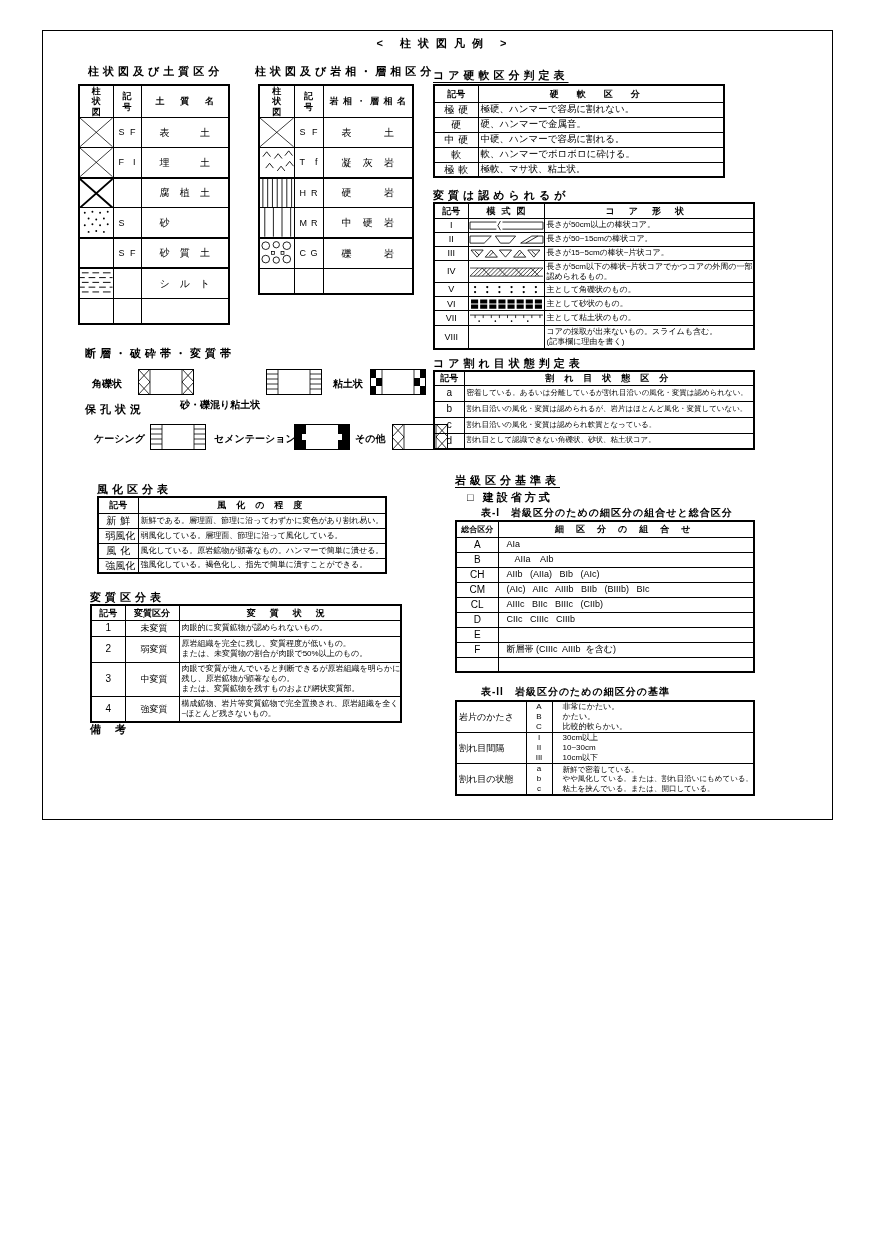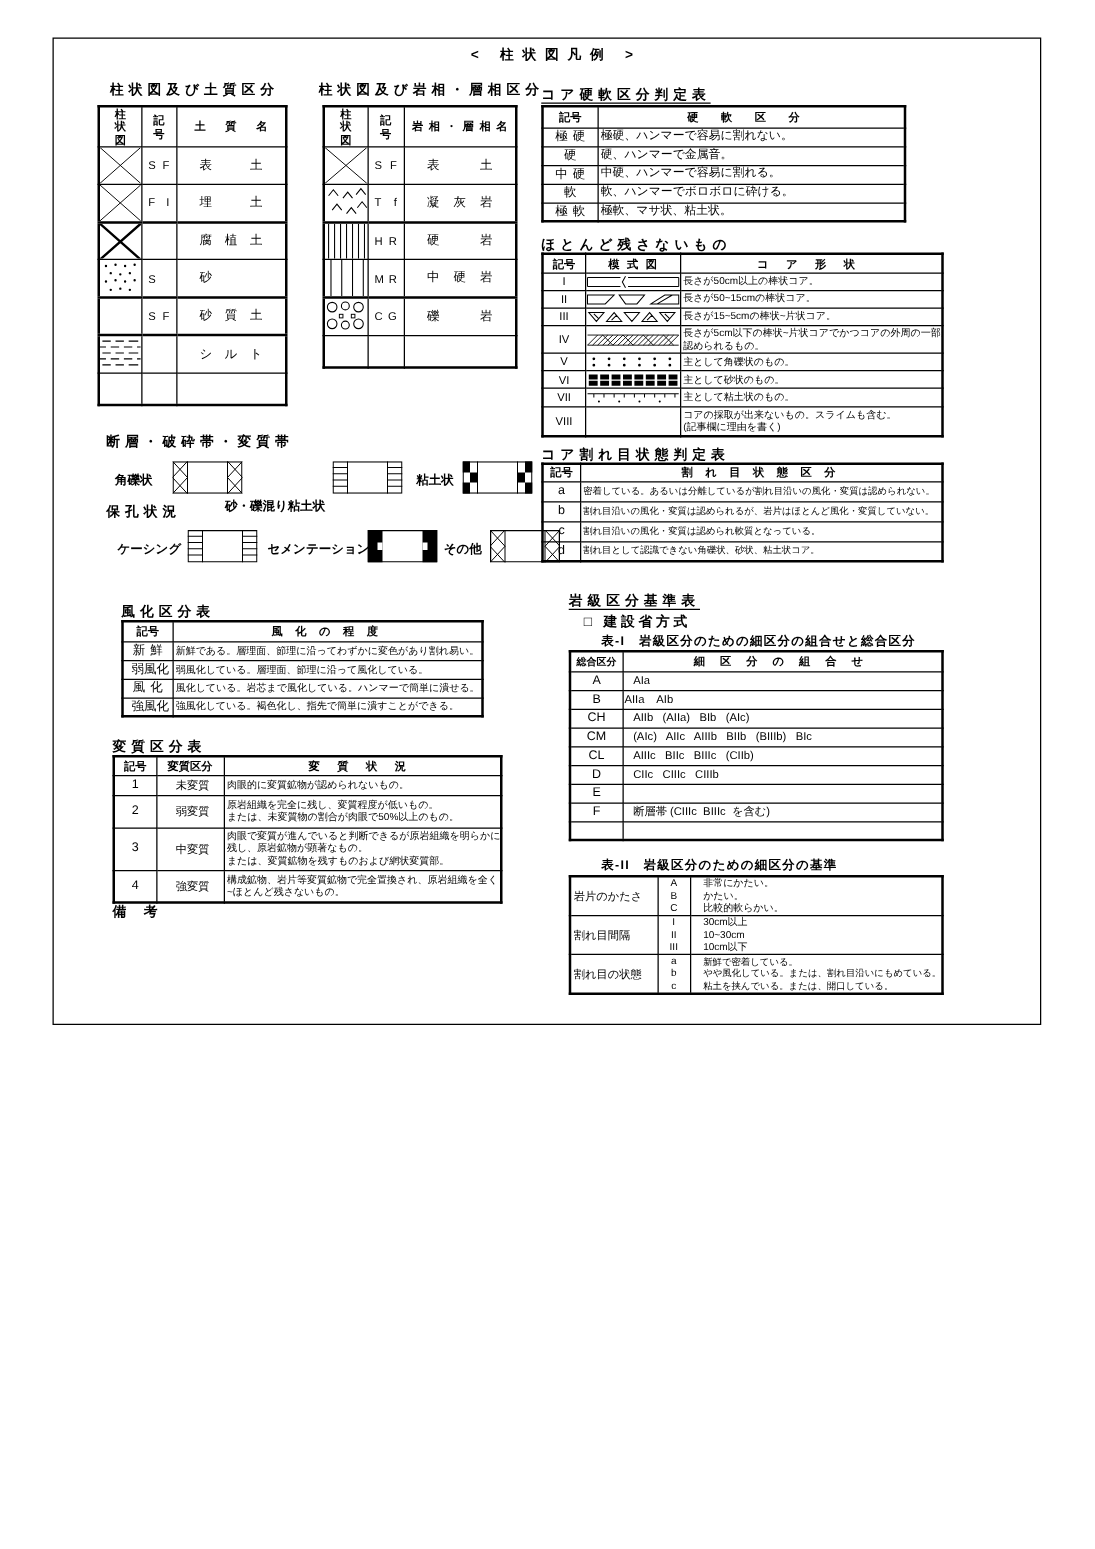--- a/index.html
+++ b/index.html
@@ -215,21 +215,21 @@
           <td class="sym">軟</td>
           <td class="d95">軟、ハンマーでボロボロに砕ける。</td>
         </tr>
     <tr style="height:15px">
           <td class="sym">極軟</td>
           <td class="d95">極軟、マサ状、粘土状。</td>
         </tr>
   </tbody>
     </table>
 
-  <div class="abs ttl" style="left:433px;top:188px">ほとんど残さないもの</div>
+  <div class="abs ttl" style="left:433px;top:188px">変質は認められるが</div>
   <table class="tb abs" style="left:433px;top:202px;width:320px">
     <colgroup>
         <col style="width:34px">
         <col style="width:76px">
         <col style="width:210px">
       </colgroup>
     <tbody>
         <tr style="height:15px">
       <td class="hsm">記号</td>
       <td class="hsm hdr" style="letter-spacing:6px">模式図</td>
@@ -397,21 +397,21 @@
     <tr style="height:15px">
           <td class="sym">新鮮</td>
           <td class="d8">新鮮である。層理面、節理に沿ってわずかに変色があり割れ易い。</td>
         </tr>
     <tr style="height:15px">
           <td class="sym" style="letter-spacing:0">弱風化</td>
           <td class="d8">弱風化している。層理面、節理に沿って風化している。</td>
         </tr>
     <tr style="height:15px">
           <td class="sym">風化</td>
-          <td class="d8">風化している。岩芯まで風化している。ハンマーで簡単に潰せる。</td>
+          <td class="d8">風化している。原岩鉱物が顕著なもの。ハンマーで簡単に潰せる。</td>
         </tr>
     <tr style="height:15px">
           <td class="sym" style="letter-spacing:0">強風化</td>
           <td class="d8">強風化している。褐色化し、指先で簡単に潰すことができる。</td>
         </tr>
   </tbody>
     </table>
 
   <div class="abs ttl" style="left:90px;top:590px">変質区分表</div>
   <table class="tb abs" style="left:90px;top:604px;width:310px">
@@ -468,21 +468,21 @@
         <tr style="height:16px">
       <td class="hsm" style="font-size:8px">総合区分</td>
       <td class="hsm hdr" style="letter-spacing:12px">細区分の組合せ</td>
     </tr>
     <tr style="height:15px">
           <td class="ctr">A</td>
           <td class="pre" style="font-size:9px;padding-left:8px">AIa</td>
         </tr>
     <tr style="height:15px">
           <td class="ctr">B</td>
-          <td class="pre" style="font-size:9px;padding-left:1px">AIIa    AIb</td>
+          <td class="pre" style="font-size:9px;padding-left:16px">AIIa    AIb</td>
         </tr>
     <tr style="height:15px">
           <td class="ctr">CH</td>
           <td class="pre" style="font-size:9px;padding-left:8px">AIIb   (AIIa)   BIb   (AIc)</td>
         </tr>
     <tr style="height:15px">
           <td class="ctr">CM</td>
           <td class="pre" style="font-size:9px;padding-left:8px">(AIc)   AIIc   AIIIb   BIIb   (BIIIb)   BIc</td>
         </tr>
     <tr style="height:15px">
@@ -492,21 +492,21 @@
     <tr style="height:15px">
           <td class="ctr">D</td>
           <td class="pre" style="font-size:9px;padding-left:8px">CIIc   CIIIc   CIIIb</td>
         </tr>
     <tr style="height:15px">
           <td class="ctr">E</td>
           <td class="pre" style="font-size:9px;padding-left:8px"></td>
         </tr>
     <tr style="height:15px">
           <td class="ctr">F</td>
-          <td class="pre" style="font-size:9px;padding-left:8px">断層帯 (CIIIc  BIIIc  を含む)</td>
+          <td class="pre" style="font-size:9px;padding-left:8px">断層帯 (CIIIc  AIIIb  を含む)</td>
         </tr>
     <tr style="height:15px">
           <td></td>
           <td></td>
         </tr>
   </tbody>
     </table>
 
   <div class="abs" style="left:481px;top:685px;font-size:10px;font-weight:bold;letter-spacing:1px;white-space:nowrap">表-II　岩級区分のための細区分の基準</div>
   <table class="tb abs" style="left:455px;top:700px;width:298px">

